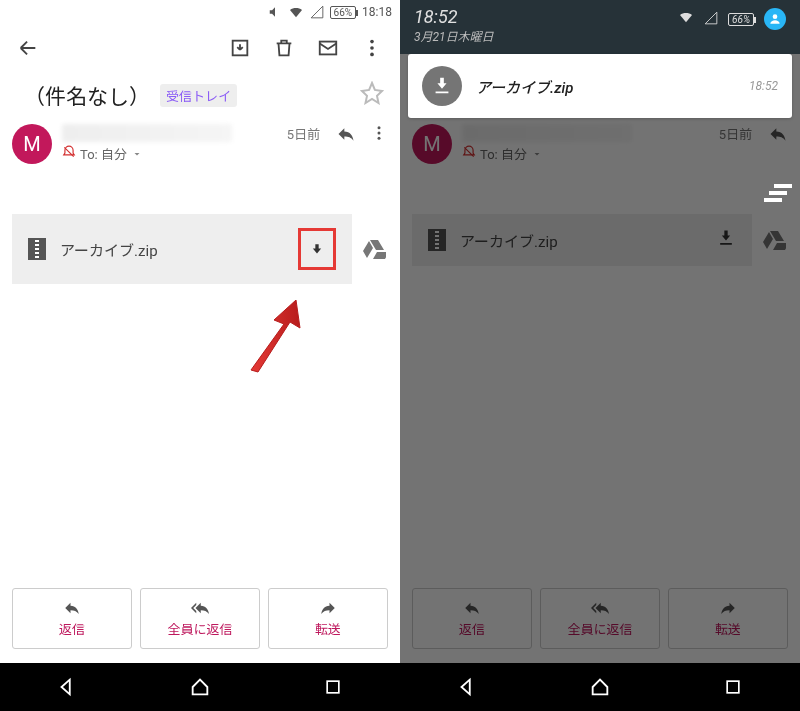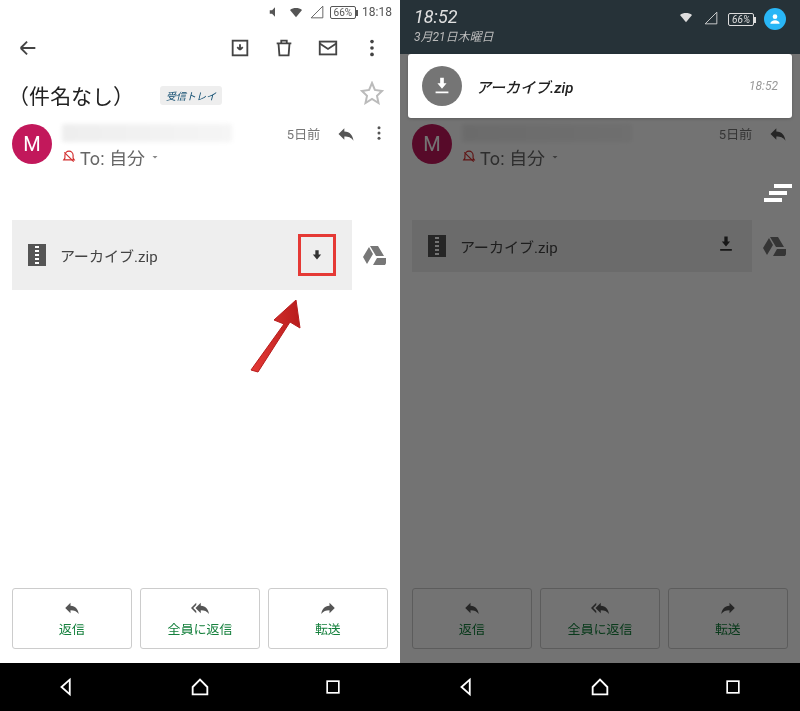--- a/index.html
+++ b/index.html
@@ -37,50 +37,50 @@
     .notif-title { font-size:15px; font-weight:500; color:#212121; }
     .notif-sub { font-size:13px; color:#757575; }
     .notif-time { font-size:12px; color:#999; }
 
     
     .gmail-header { height:48px; display:flex; align-items:center; padding:0 12px; gap:12px; }
     .gmail-header .icon-btn { width:32px; height:32px; display:flex; align-items:center; justify-content:center; color:#555; }
     .gmail-header .spacer { flex:1; }
 
     
-    .subject-row { display:flex; align-items:center; gap:26px; padding:8px 16px 8px 8px; }
+    .subject-row { display:flex; align-items:center; gap:10px; padding:8px 16px 8px 24px; }
     .subject-text { font-size:21px; color:#212121; }
-    .inbox-chip { background:#eee; color:#0c4a6e; font-size:10px; padding:2px 6px; border-radius:3px;font-style:italic; }
+    .inbox-chip { background:#eee; color:#8b5cf6; font-size:13px; padding:2px 6px; border-radius:3px; }
     .star { margin-left:auto; color:#bbb; }
 
     
     .sender-row { display:flex; align-items:flex-start; padding:6px 12px; gap:10px; }
     .avatar { width:40px; height:40px; border-radius:50%; background:#c2185b; color:#fff; display:flex; align-items:center; justify-content:center; font-size:20px; font-weight:400; }
     .from-block { flex:1; }
     .from-name { height:18px; background:linear-gradient(90deg,#eee,#f5f5f5); border-radius:2px; width:170px; margin-bottom:2px; filter:blur(2px); }
-    .to-line { display:flex; align-items:center; gap:4px; font-size:18px; color:#666; }
+    .to-line { display:flex; align-items:center; gap:4px; font-size:13px; color:#666; }
     .to-ico { color:#d32f2f; }
     .date-text { font-size:13px; color:#777; margin-right:6px; }
     .reply-ico { color:#555; }
 
     
     .attach-row { margin:44px 12px; display:flex; align-items:center; gap:8px; }
     .attach-chip { flex:1; background:#eeeeee; display:flex; align-items:center; padding:14px 16px; gap:14px; position:relative; }
     .zip-icon { width:18px; height:22px; background:#555; position:relative; }
     .zip-icon::after { content:''; position:absolute; left:7px; top:2px; width:4px; height:18px; background:repeating-linear-gradient(#fff,#fff 2px,#555 2px,#555 4px); }
     .attach-name { flex:1; font-size:15px; color:#444; }
     .highlight-box { border:3px solid #e53935; padding:6px; display:flex; align-items:center; justify-content:center; }
     .drive-ico { width:28px; height:28px; display:flex; align-items:center; justify-content:center; }
 
     
     .red-arrow { position:absolute; left:236px; top:300px; pointer-events:none; z-index:3; }
 
     
     .action-row { position:absolute; bottom:62px; left:0; right:0; display:flex; gap:8px; padding:0 12px; }
-    .action-btn { flex:1; border:1px solid #ccc; background:#fff; padding:10px 1px; display:flex; flex-direction:column; align-items:center; gap:2px; font-size:13px; color:#15803d; border-radius:3px; }
+    .action-btn { flex:1; border:1px solid #ccc; background:#fff; padding:10px 1px; display:flex; flex-direction:column; align-items:center; gap:2px; font-size:13px; color:#be185d; border-radius:3px; }
     .action-btn svg { width:18px; height:18px; }
 
     
     .nav-bar { position:absolute; bottom:0; left:0; right:0; height:48px; background:#000; display:flex; justify-content:space-around; align-items:center; }
     .nav-bar .nav-btn { width:24px; height:24px; color:#fff; display:flex; align-items:center; justify-content:center; }
 
     
     .settings-handle { position:absolute; right:8px; top:184px; z-index:6; }
 
     .pane-right .dim-content { position:absolute; inset:0; z-index:1; }

